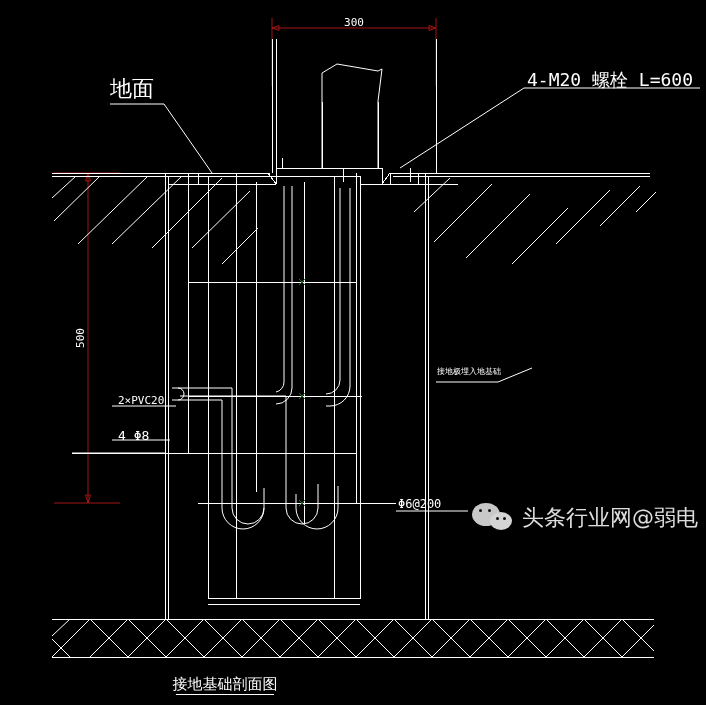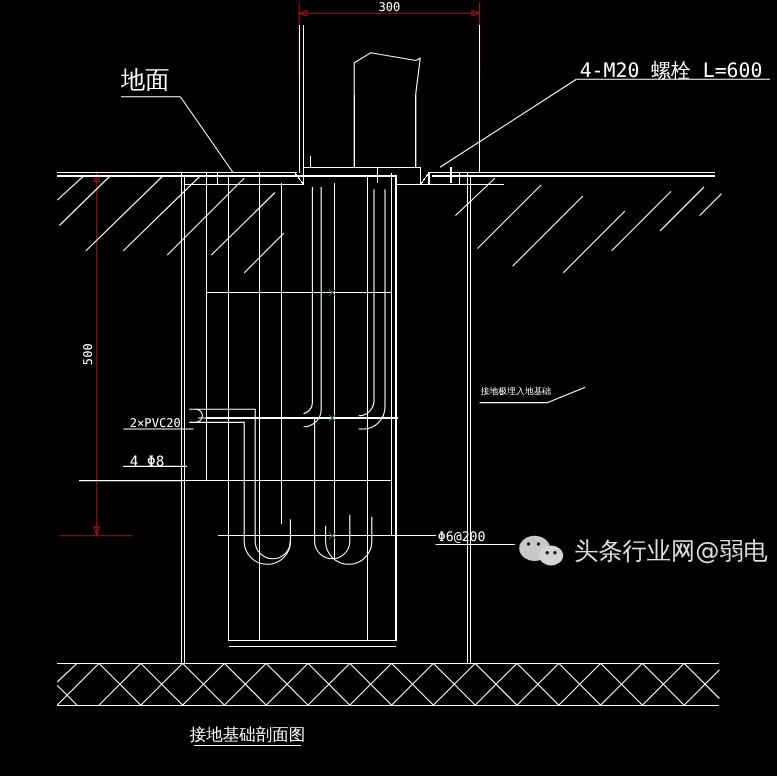--- a/index.html
+++ b/index.html
@@ -10,21 +10,21 @@
   }
   body {
     width: 706px;
     height: 705px;
     position: relative;
     overflow: hidden;
     font-family: "DejaVu Sans", sans-serif;
   }
   #cad-root {
     position: absolute;
-    left: 0; top: 0;
+    left: 0; top: 16px;
     width: 706px;
     height: 527px;
     background: #000000;
   }
   svg.cad {
     position: absolute;
     left: 0; top: 0;
     width: 706px;
     height: 705px;
     display: block;

